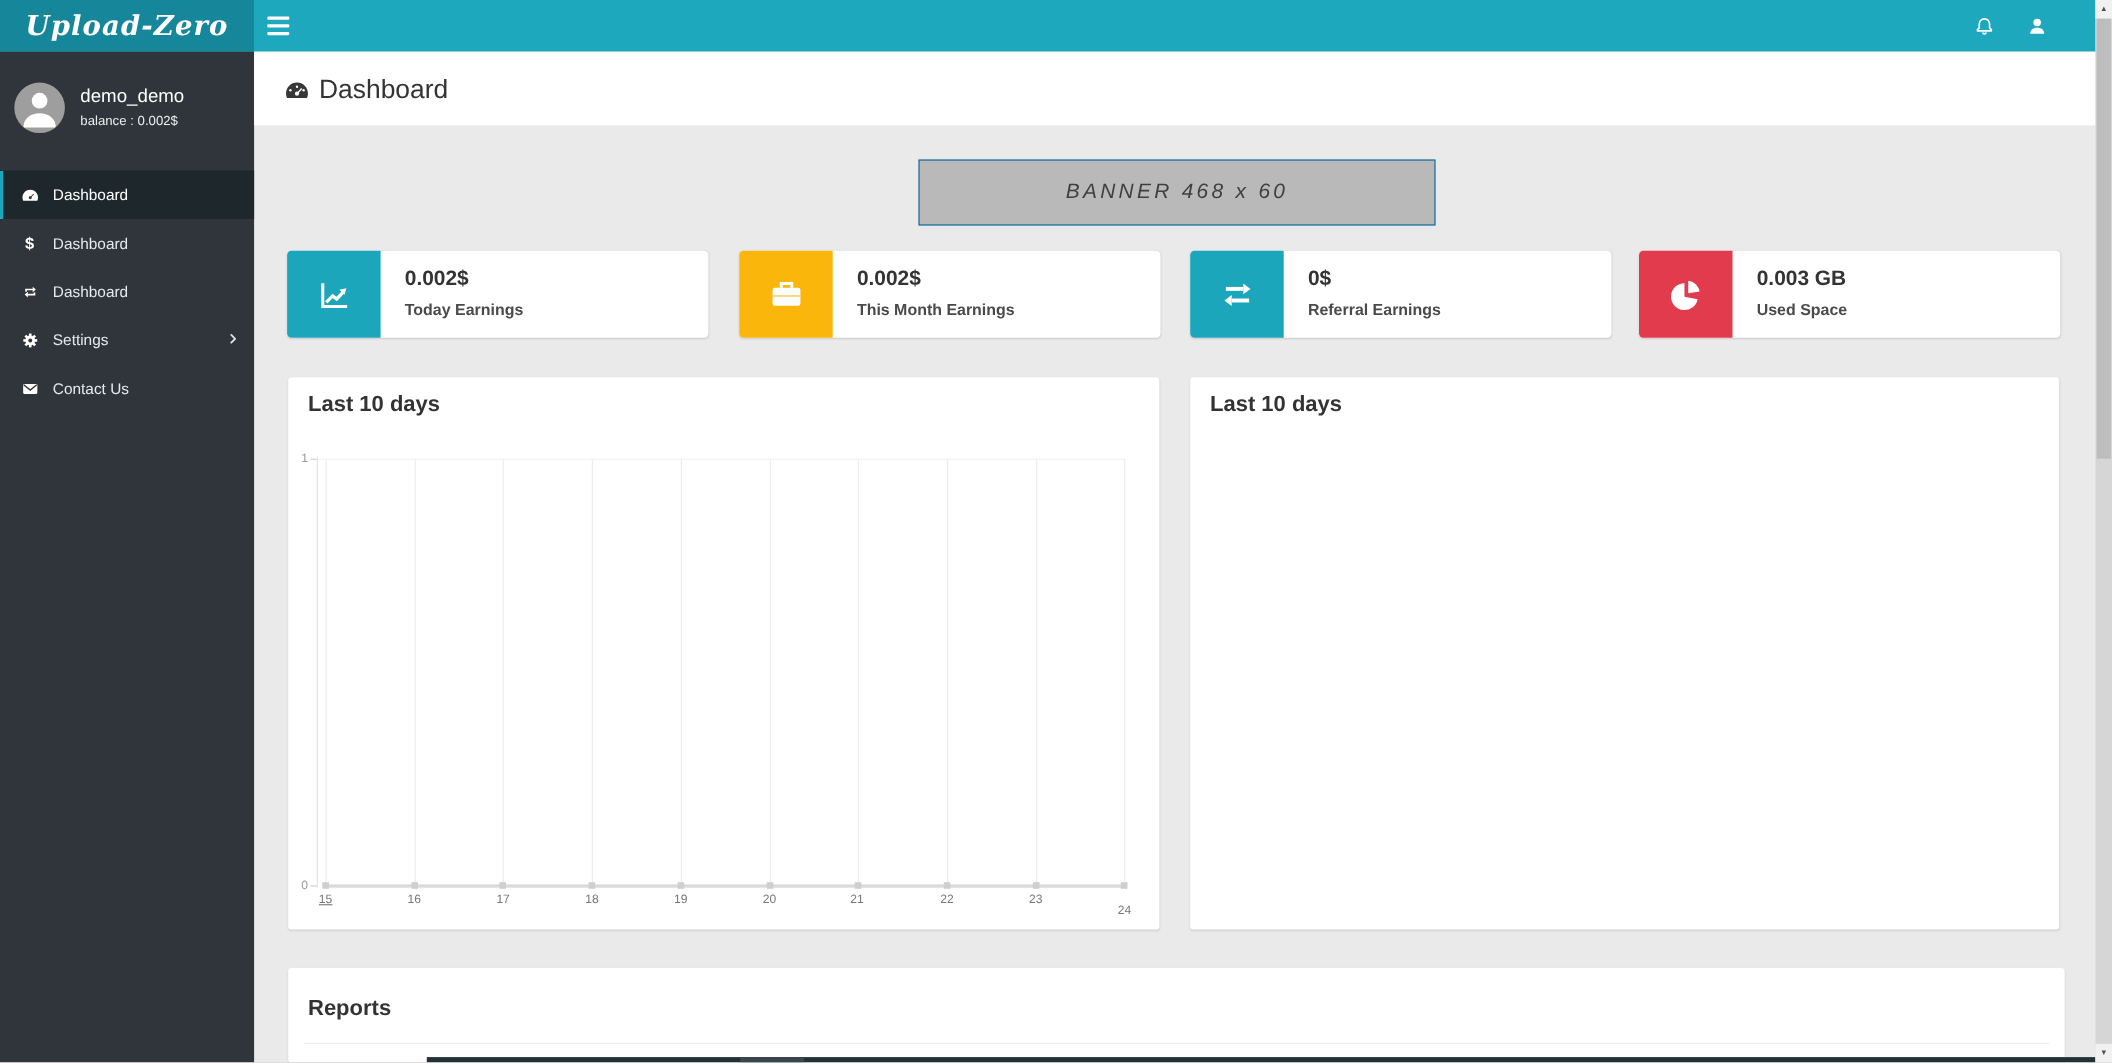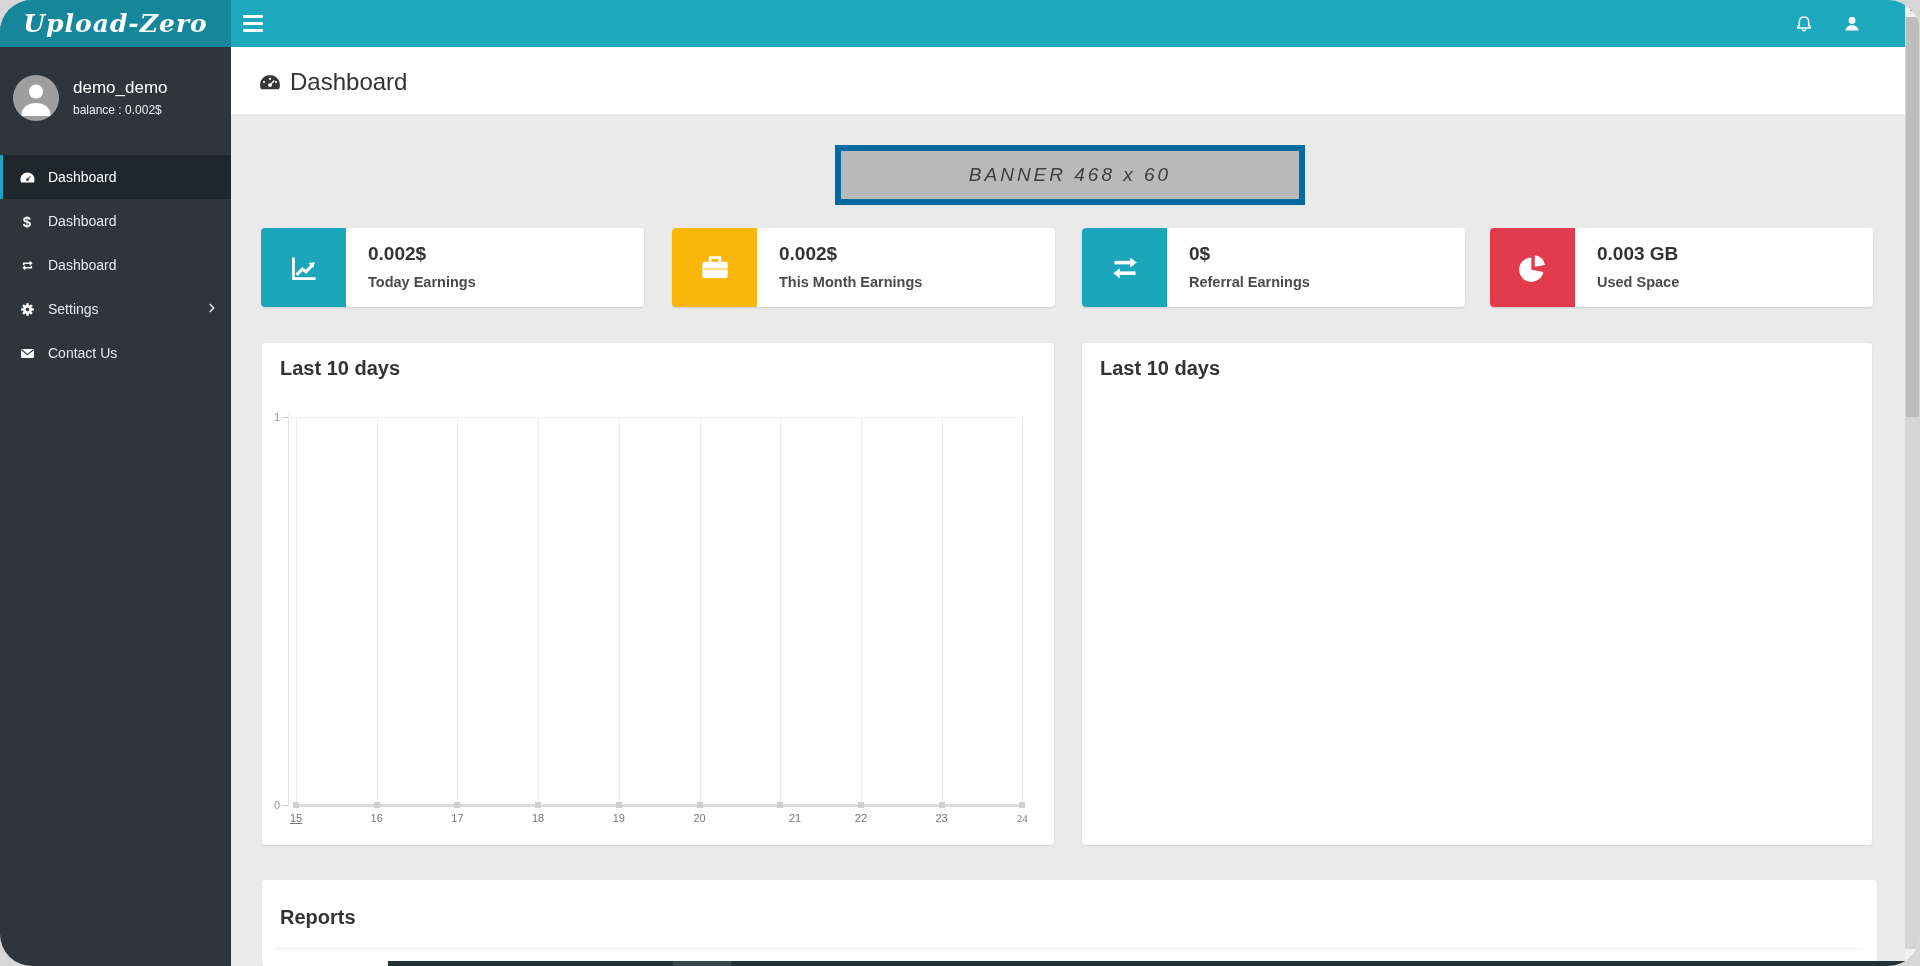--- a/index.html
+++ b/index.html
@@ -1,19 +1,19 @@
 <!DOCTYPE html>
 <html><head>
 <meta charset="utf-8">
 <style>
   * { margin:0; padding:0; box-sizing:border-box; }
   html,body { background:#d7d7d7; }
   #screen {
     position:relative; width:1920px; height:966px; overflow:hidden;
-    font-family:"Liberation Sans", sans-serif; background:#EAEAEA;border-radius:32px;
+    font-family:"Liberation Sans", sans-serif; background:#EAEAEA;
   }
   
   .topbar { position:absolute; left:0; top:0; width:1905px; height:47px; background:#1EA8BD; }
   .logo {
     position:absolute; left:0; top:0; width:231px; height:47px; background:#16869B;
     display:flex; align-items:center; justify-content:center;
     color:#fff; font-family:"DejaVu Serif", serif; font-style:italic; font-weight:bold;
     font-size:25px; letter-spacing:1px;
   }
   .hamburger { position:absolute; left:243px; top:0; width:42px; height:47px; display:flex; flex-direction:column; justify-content:center; gap:4px; cursor:pointer; }
@@ -30,21 +30,21 @@
   .mi { position:relative; height:44px; display:flex; align-items:center; padding-left:16px; color:#E4E9EB; font-size:14px; cursor:pointer; }
   .mi.active { background:#1E282C; box-shadow:inset 3px 0 0 #1CA6BC; color:#fff; }
   .mi-ico { width:22px; display:flex; justify-content:center; margin-right:10px; }
   .mi-chev { position:absolute; right:12px; top:14px; }
   .dollar-glyph { font-size:15px; font-weight:bold; color:#fff; }
   
   .content-header { position:absolute; left:231px; top:47px; width:1674px; height:67px; background:#fff; }
   .page-title { position:absolute; left:258px; top:68px; display:flex; align-items:center; gap:8px; color:#333; font-size:24px; }
   .banner {
     position:absolute; left:835px; top:145px; width:470px; height:60px;
-    background:#B9B9B9; border:6px solid #0369a1;
+    background:#B9B9B9; border:1px solid #0369a1;
     display:flex; align-items:center; justify-content:center;
     font-style:italic; font-size:19px; letter-spacing:3px; color:#3F3F3F; cursor:pointer;
   }
   
   .card { position:absolute; top:228px; width:383px; height:79px; background:#fff; border-radius:4px; box-shadow:0 1px 2px rgba(0,0,0,.13); display:flex; }
   .card-ico { width:85px; height:79px; border-radius:4px 0 0 4px; display:flex; align-items:center; justify-content:center; flex:none; }
   .card-txt { padding:15px 0 0 22px; }
   .card-val { font-size:19px; font-weight:bold; color:#333; }
   .card-lbl { margin-top:9px; font-size:14.5px; font-weight:bold; color:#4A4A4A; }
   
@@ -243,27 +243,27 @@
         <div class="xlab" style="left: 98.7px; top: 469px;">16</div>
         <div class="gridv" style="left: 195.4px; top: 74px; height: 388px;"></div>
         <div class="xlab" style="left: 179.4px; top: 469px;">17</div>
         <div class="gridv" style="left: 276.1px; top: 74px; height: 388px;"></div>
         <div class="xlab" style="left: 260.1px; top: 469px;">18</div>
         <div class="gridv" style="left: 356.8px; top: 74px; height: 388px;"></div>
         <div class="xlab" style="left: 340.8px; top: 469px;">19</div>
         <div class="gridv" style="left: 437.5px; top: 74px; height: 388px;"></div>
         <div class="xlab" style="left: 421.5px; top: 469px;">20</div>
         <div class="gridv" style="left: 518.2px; top: 74px; height: 388px;"></div>
-        <div class="xlab" style="left: 517px; top: 469px;">21</div>
+        <div class="xlab" style="left: 501px; top: 469px;">21</div>
         <div class="gridv" style="left: 598.9px; top: 74px; height: 388px;"></div>
         <div class="xlab" style="left: 582.9px; top: 469px;">22</div>
         <div class="gridv" style="left: 679.6px; top: 74px; height: 388px;"></div>
         <div class="xlab" style="left: 663.6px; top: 469px;">23</div>
         <div class="gridv" style="left: 760.3px; top: 74px; height: 388px;"></div>
-        <div class="xlab" style="left: 744.3px; top: 469px; font-family: Liberation Serif, serif;">24</div>
+        <div class="xlab" style="left: 744.3px; top: 479px;">24</div>
         <div class="axisy" style="left: 26px; top: 72px; height: 392px;"></div>
         <div class="gridh" style="left: 26px; top: 74px; width: 734.3px;"></div>
         <div class="ytick" style="left: 20px; top: 74px;"></div>
         <div class="ylab" style="left: 0px; top: 68px;">1</div>
         <div class="ytick" style="left: 20px; top: 462px;"></div>
         <div class="ylab" style="left: 0px; top: 456px;">0</div>
         <div class="zline" style="left: 34px; top: 460.5px; width: 726.3px; background: rgb(218, 218, 218);"></div>
         <div class="marker" style="left: 31px; top: 459px; background: rgb(207, 207, 207);"></div>
         <div class="marker" style="left: 111.7px; top: 459px; background: rgb(207, 207, 207);"></div>
         <div class="marker" style="left: 192.4px; top: 459px; background: rgb(207, 207, 207);"></div>

